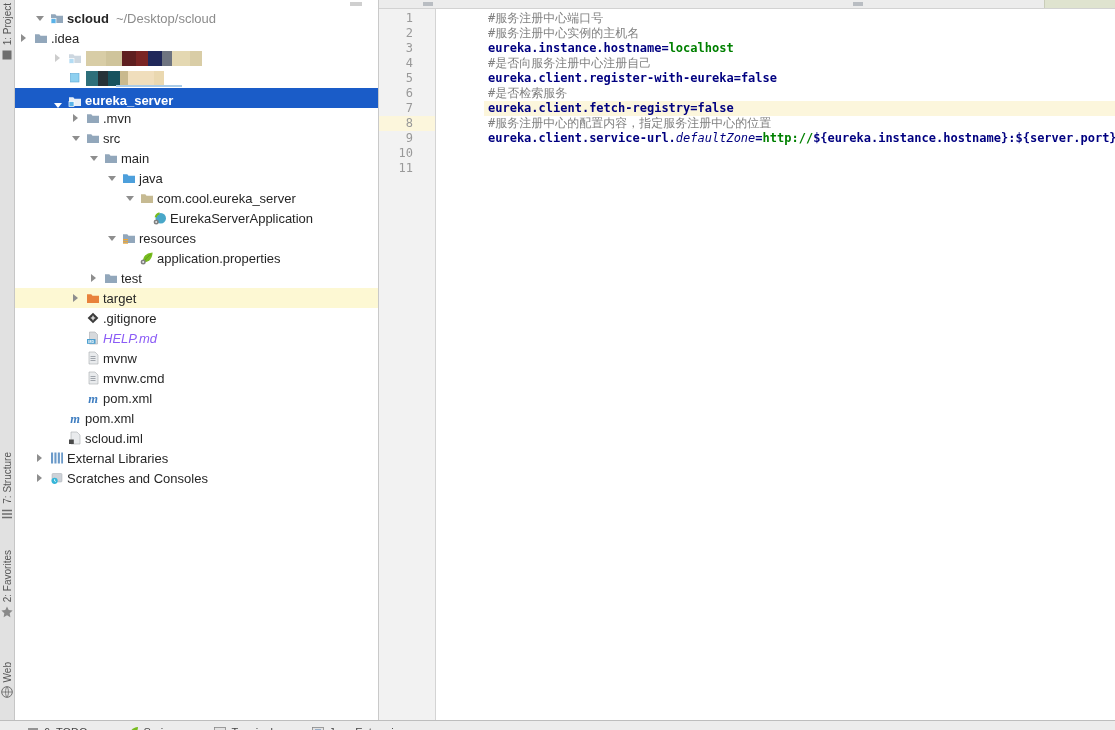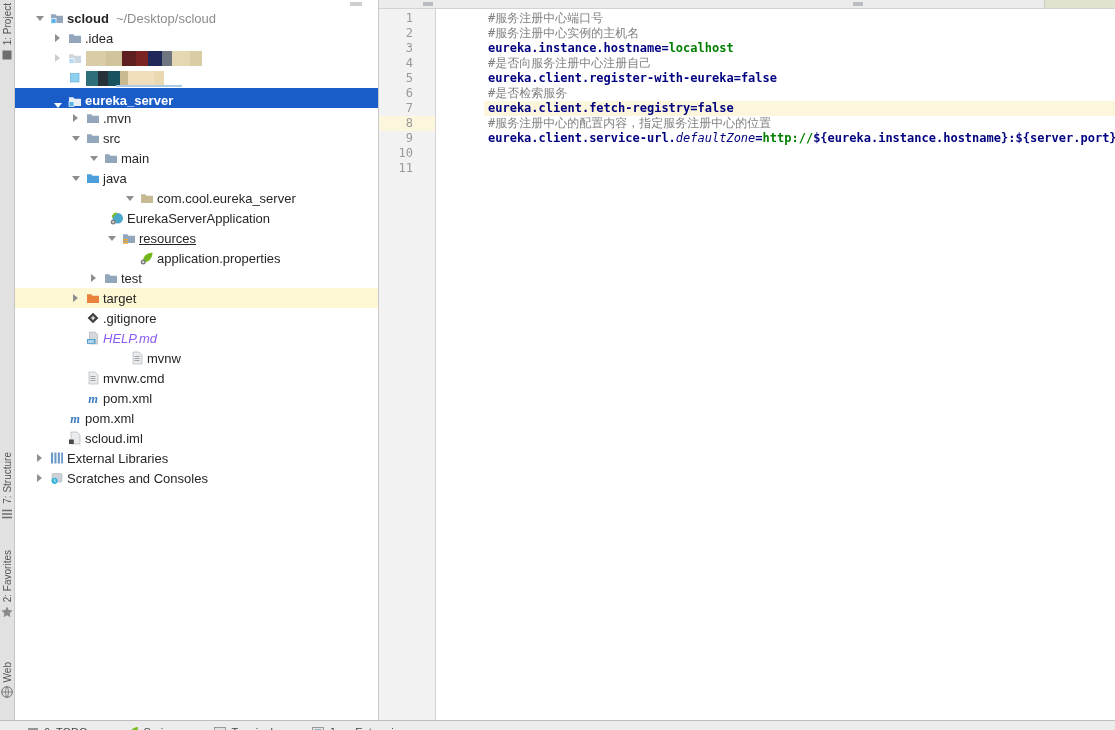--- a/index.html
+++ b/index.html
@@ -106,21 +106,21 @@
         </span>
         <span class="slot">
           <svg width="14" height="14" viewBox="0 0 14 14">
             <path d="M1 3.2h4.3l1.2 1.6H13v7.3H1z" fill="#92a7bb"></path>
             <rect x="1" y="7.5" width="5" height="5" fill="#59b2e8" stroke="#ffffff" stroke-width="0.7"></rect>
           </svg>
         </span>
         <span class="lbl bold">scloud</span>
         <span class="suffix">~/Desktop/scloud</span>
       </div>
-      <div class="trow" style="padding-left: 34px;">
+      <div class="trow" style="">
         <span class="slot">
           <span class="chv-r"></span>
         </span>
         <span class="slot">
           <svg width="14" height="14" viewBox="0 0 14 14">
             <path d="M1 3.2h4.3l1.2 1.6H13v7.3H1z" fill="#92a7bb"></path>
           </svg>
         </span>
         <span class="lbl">.idea</span>
       </div>
@@ -200,21 +200,21 @@
         <span class="slot">
           <span class="chv-d"></span>
         </span>
         <span class="slot">
           <svg width="14" height="14" viewBox="0 0 14 14">
             <path d="M1 3.2h4.3l1.2 1.6H13v7.3H1z" fill="#92a7bb"></path>
           </svg>
         </span>
         <span class="lbl">main</span>
       </div>
-      <div class="trow" style="padding-left: 52px; align-items: center;">
+      <div class="trow" style="padding-left: 88px; align-items: center;">
         <span class="slot">
           <span class="chv-d"></span>
         </span>
         <span class="slot">
           <svg width="14" height="14" viewBox="0 0 14 14">
             <path d="M1 3.2h4.3l1.2 1.6H13v7.3H1z" fill="#4d9fdb"></path>
           </svg>
         </span>
         <span class="lbl">java</span>
       </div>
@@ -222,33 +222,33 @@
         <span class="slot">
           <span class="chv-d"></span>
         </span>
         <span class="slot">
           <svg width="14" height="14" viewBox="0 0 14 14">
             <path d="M1 3.2h4.3l1.2 1.6H13v7.3H1z" fill="#c6ba92"></path>
           </svg>
         </span>
         <span class="lbl">com.cool.eureka_server</span>
       </div>
-      <div class="trow" style="padding-left: 76px;">
+      <div class="trow" style="padding-left: 106px; margin-left: 13px;">
         <span class="slot"></span>
         <span class="slot">
           <svg width="14" height="14" viewBox="0 0 14 14">
             <circle cx="7.8" cy="7.2" r="5.2" fill="#49a7c9"></circle>
             <path d="M1.6 6.2A6.3 6.3 0 0 1 6.4 1.2L6.6 3.2A4.3 4.3 0 0 0 3.6 6.4Z" fill="#78bc1f"></path>
             <circle cx="3.2" cy="11" r="2.5" fill="#808080"></circle>
             <circle cx="3.2" cy="11" r="1" fill="#e8e8e8"></circle>
           </svg>
         </span>
         <span class="lbl">EurekaServerApplication</span>
       </div>
-      <div class="trow" style="padding-left: 88px; text-decoration: underline;">
+      <div class="trow" style="padding-left: 88px;">
         <span class="slot">
           <span class="chv-d"></span>
         </span>
         <span class="slot">
           <svg width="14" height="14" viewBox="0 0 14 14">
             <path d="M1 3.2h4.3l1.2 1.6H13v7.3H1z" fill="#92a7bb"></path>
             <rect x="1" y="8" width="5" height="1.1" fill="#f0a732"></rect>
             <rect x="1" y="9.8" width="5" height="1.1" fill="#f0a732"></rect>
             <rect x="1" y="11.6" width="5" height="1.1" fill="#f0a732"></rect>
           </svg>
@@ -303,21 +303,21 @@
         <span class="slot"></span>
         <span class="slot">
           <svg width="14" height="14" viewBox="0 0 14 14">
             <path d="M3.5 1h5.5l2.5 2.5V13h-8z" fill="#d6d9dc" stroke="#a7abb0" stroke-width="0.6"></path>
             <rect x="1" y="8" width="8.5" height="4.8" fill="#4da0d0"></rect>
             <text x="5.2" y="11.8" font-size="3.8" font-weight="bold" fill="#fff" text-anchor="middle" font-family="sans-serif">MD</text>
           </svg>
         </span>
         <span class="lbl dimtext">HELP.md</span>
       </div>
-      <div class="trow" style="padding-left: 52px; margin-left: 44px;">
+      <div class="trow" style="padding-left: 52px;">
         <span class="slot"></span>
         <span class="slot">
           <svg width="14" height="14" viewBox="0 0 14 14">
             <path d="M3 1h6l3 3v9H3z" fill="#e9ebed" stroke="#a7abb0" stroke-width="0.6"></path>
             <path d="M4.5 5.5h5M4.5 7.5h5M4.5 9.5h5" stroke="#8d939a" stroke-width="0.8"></path>
           </svg>
         </span>
         <span class="lbl">mvnw</span>
       </div>
       <div class="trow" style="padding-left: 52px;">

